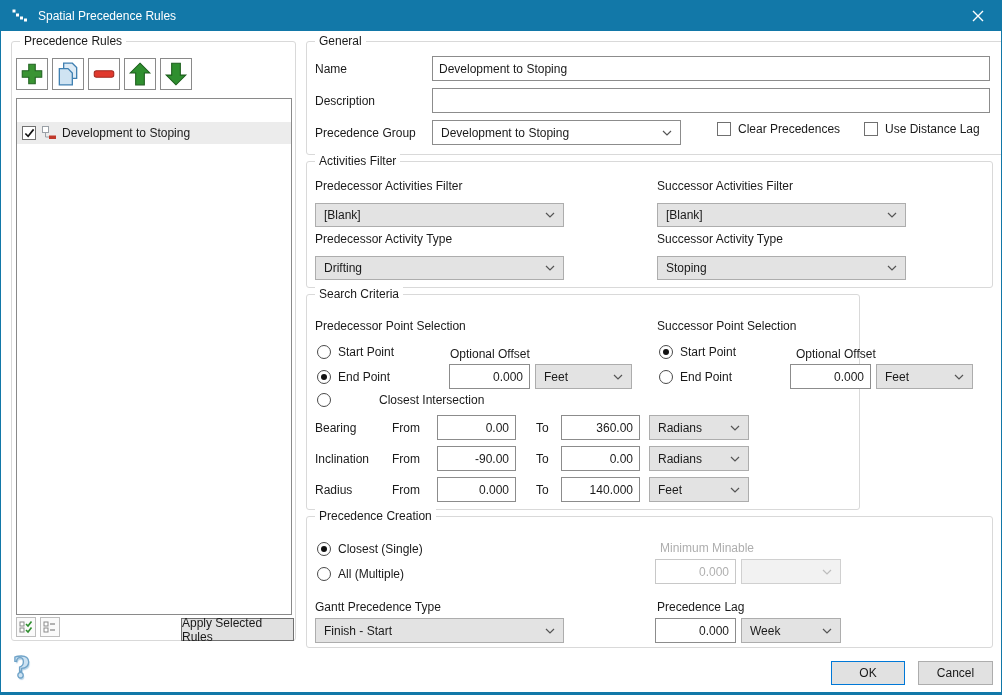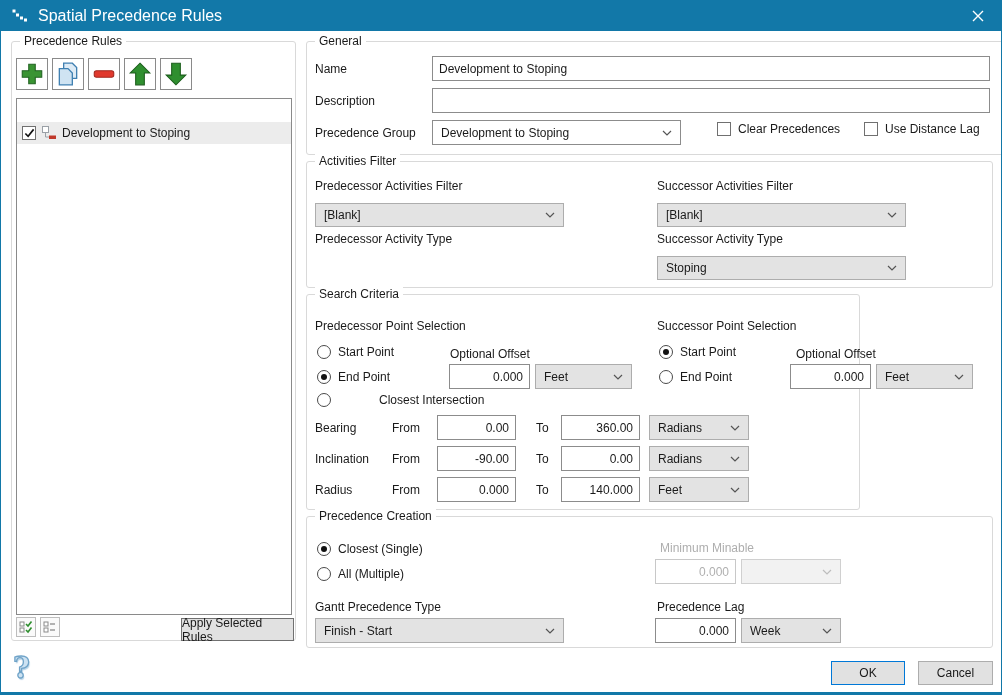--- a/index.html
+++ b/index.html
@@ -3,21 +3,21 @@
 <meta charset="utf-8">
 <style>
   * { box-sizing: border-box; margin: 0; padding: 0; }
   html,body { width:1002px; height:695px; }
   body { font-family:"Liberation Sans", sans-serif; font-size:12px; color:#1a1a1a; background:#fff; }
   .window { position:relative; width:1002px; height:695px; background:#fff;
             border:1px solid #1278a8; border-bottom:3px solid #1278a8; overflow:hidden; }
   .titlebar { position:absolute; left:0; top:0; width:100%; height:30px; background:#1278a8;
               display:flex; align-items:center; color:#fff; }
   .titlebar .appicon { margin:0 10px 0 11px; }
-  .titlebar .ttext { font-size:16px; }
+  .titlebar .ttext { font-size:12px; }
   .closebtn { position:absolute; right:0; top:0; width:46px; height:30px; display:flex;
               align-items:center; justify-content:center; cursor:pointer; }
   .abs { position:absolute; }
   .group { position:absolute; border:1px solid #d9d9d9; border-radius:3px; background:#fff; }
   .glabel { position:absolute; top:-8px; left:8px; background:#fff; padding:0 4px; white-space:nowrap; }
   .lbl { position:absolute; white-space:nowrap; line-height:14px; }
   .lbl.dis { color:#aeaeae; }
   .tinput { position:absolute; background:#fff; border:1px solid #8c8c8c; height:25px;
             display:flex; align-items:center; padding:0 6px; overflow:hidden; white-space:nowrap; }
   .tinput.num { justify-content:flex-end; }
@@ -174,20 +174,26 @@
         </svg>
     </div>
     <span class="lbl" style="left:350px; top:17px;">Successor Activities Filter</span>
     <div class="combo" style="left:350px; top:41px; width:249px; height:24px;">
       <span class="cval">[Blank]</span>
       <svg class="chev" width="10" height="6" viewBox="0 0 10 6">
           <path d="M1 1 L5 5 L9 1" stroke="#555" stroke-width="1.2" fill="none"></path>
         </svg>
     </div>
     <span class="lbl" style="left:8px; top:70px;">Predecessor Activity Type</span>
+    <div class="combo" style="left:8px; top:94px; width:249px; height:24px;">
+      <span class="cval">Drifting</span>
+      <svg class="chev" width="10" height="6" viewBox="0 0 10 6">
+          <path d="M1 1 L5 5 L9 1" stroke="#555" stroke-width="1.2" fill="none"></path>
+        </svg>
+    </div>
     <span class="lbl" style="left:350px; top:70px;">Successor Activity Type</span>
     <div class="combo" style="left:350px; top:94px; width:249px; height:24px;">
       <span class="cval">Stoping</span>
       <svg class="chev" width="10" height="6" viewBox="0 0 10 6">
           <path d="M1 1 L5 5 L9 1" stroke="#555" stroke-width="1.2" fill="none"></path>
         </svg>
     </div>
   </div>
 
   <div class="group" style="left:305px; top:293px; width:554px; height:216px;">

